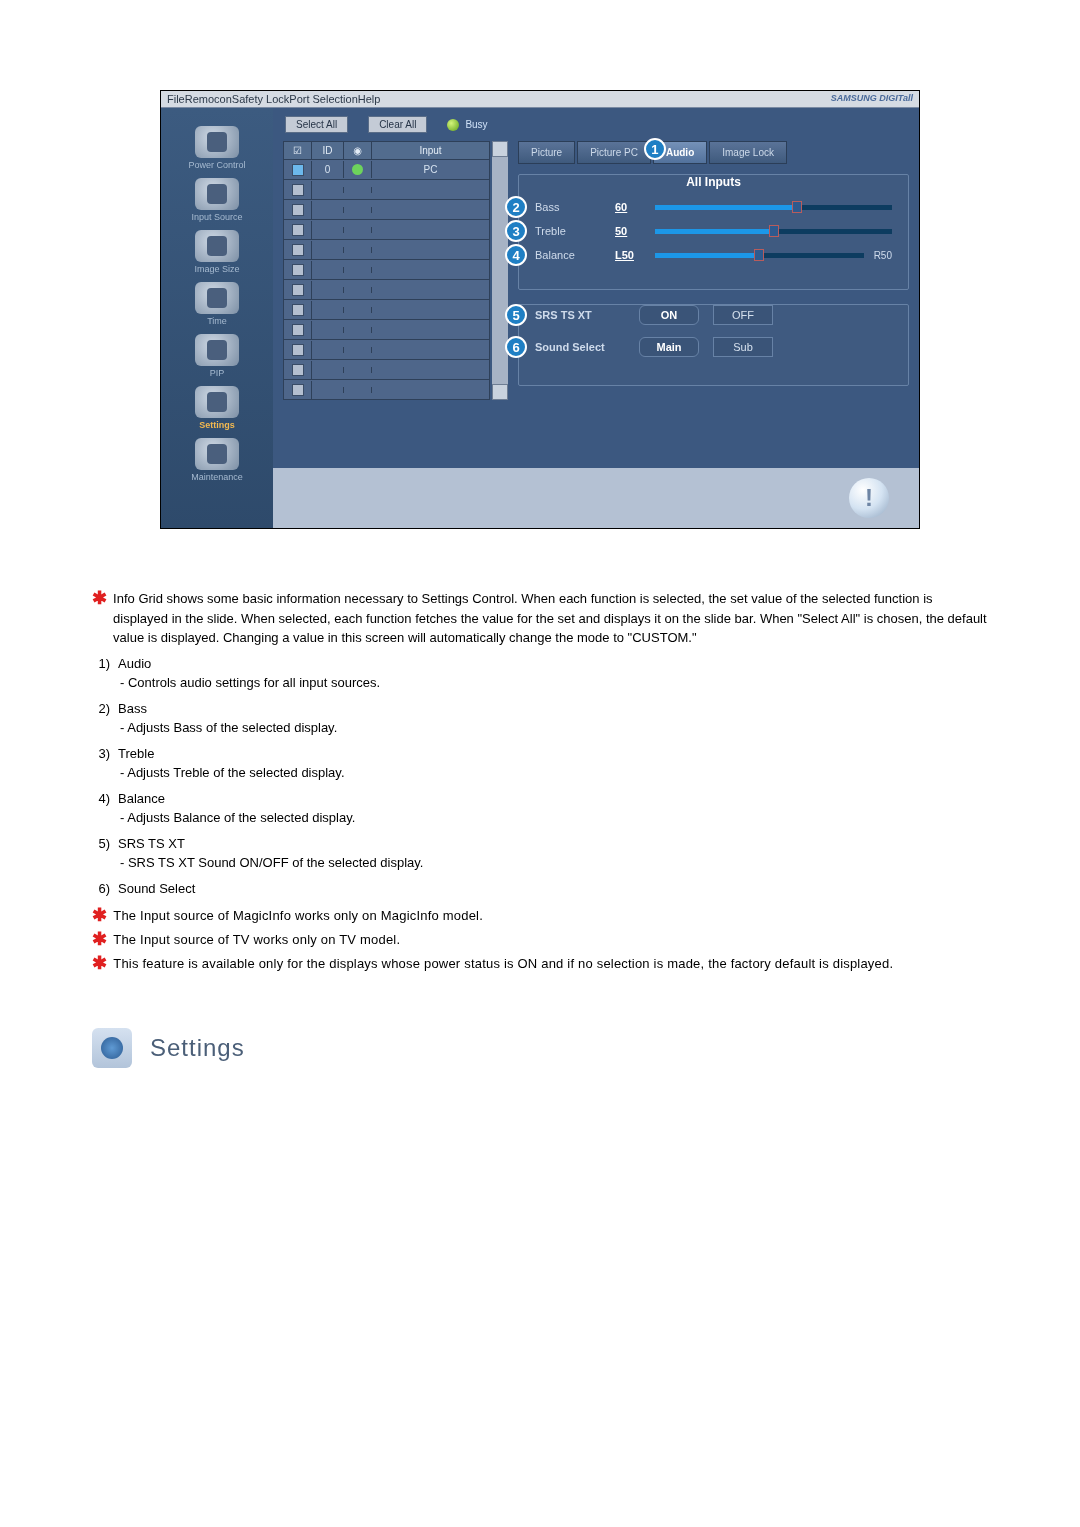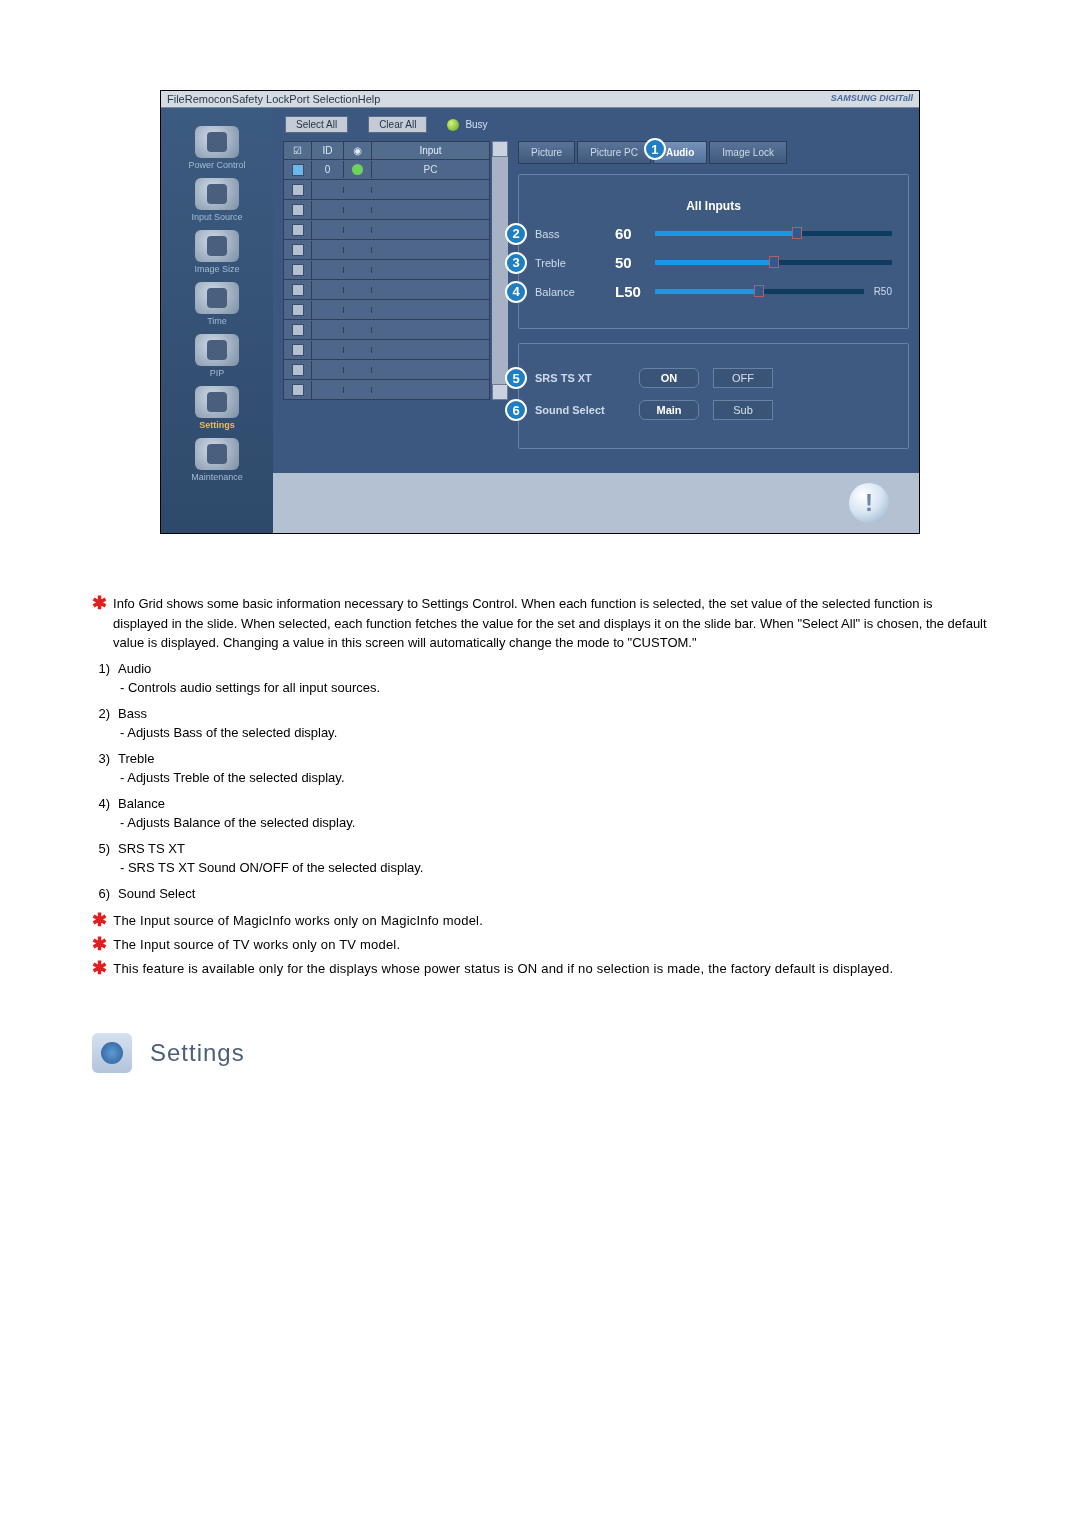--- a/index.html
+++ b/index.html
@@ -162,38 +162,38 @@
       position: absolute;
       width: 22px; height: 22px; border-radius: 50%;
       background: #1f7fc4; border: 2px solid #fff; color: #fff;
       display: flex; align-items: center; justify-content: center;
       font-size: 13px; font-weight: bold;
       left: -10px; top: -4px;
     }
     .panel-group {
       border: 1px solid #6782a6;
       border-radius: 2px;
-      padding: 24px 16px 16px 16px;
+      padding: 0 16px 16px 16px;
       margin-bottom: 14px;
       background: #3f5a80;
     }
     .panel-header {
       text-align: center; color: #fff; font-weight: bold; font-size: 12px;
       margin-bottom: 12px;
     }
     .slider-row { display: flex; align-items: center; gap: 10px; margin-bottom: 12px; position: relative; }
     .slider-num-badge {
       width: 22px; height: 22px; border-radius: 50%;
       background: #1f7fc4; border: 2px solid #fff; color: #fff;
       display: flex; align-items: center; justify-content: center;
       font-size: 13px; font-weight: bold;
       position: absolute; left: -30px;
     }
     .slider-label { color: #cfdbeb; font-size: 11px; width: 70px; }
-    .slider-value { color: #fff; font-size: 15px; width: 30px; font-weight: bold; }
+    .slider-value { color: #fff; font-size: 11px; width: 30px; font-weight: bold; text-decoration: underline; }
     .slider-track {
       flex: 1; height: 5px;
       background: linear-gradient(90deg, #1c97e8 0%, #1c97e8 var(--pct,50%), #0d3c60 var(--pct,50%), #0d3c60 100%);
       position: relative;
     }
     .slider-thumb {
       position: absolute; top: -4px;
       left: var(--pct, 50%);
       width: 10px; height: 12px;
       background: #2e5a8e; border: 1px solid #b85c5c;

